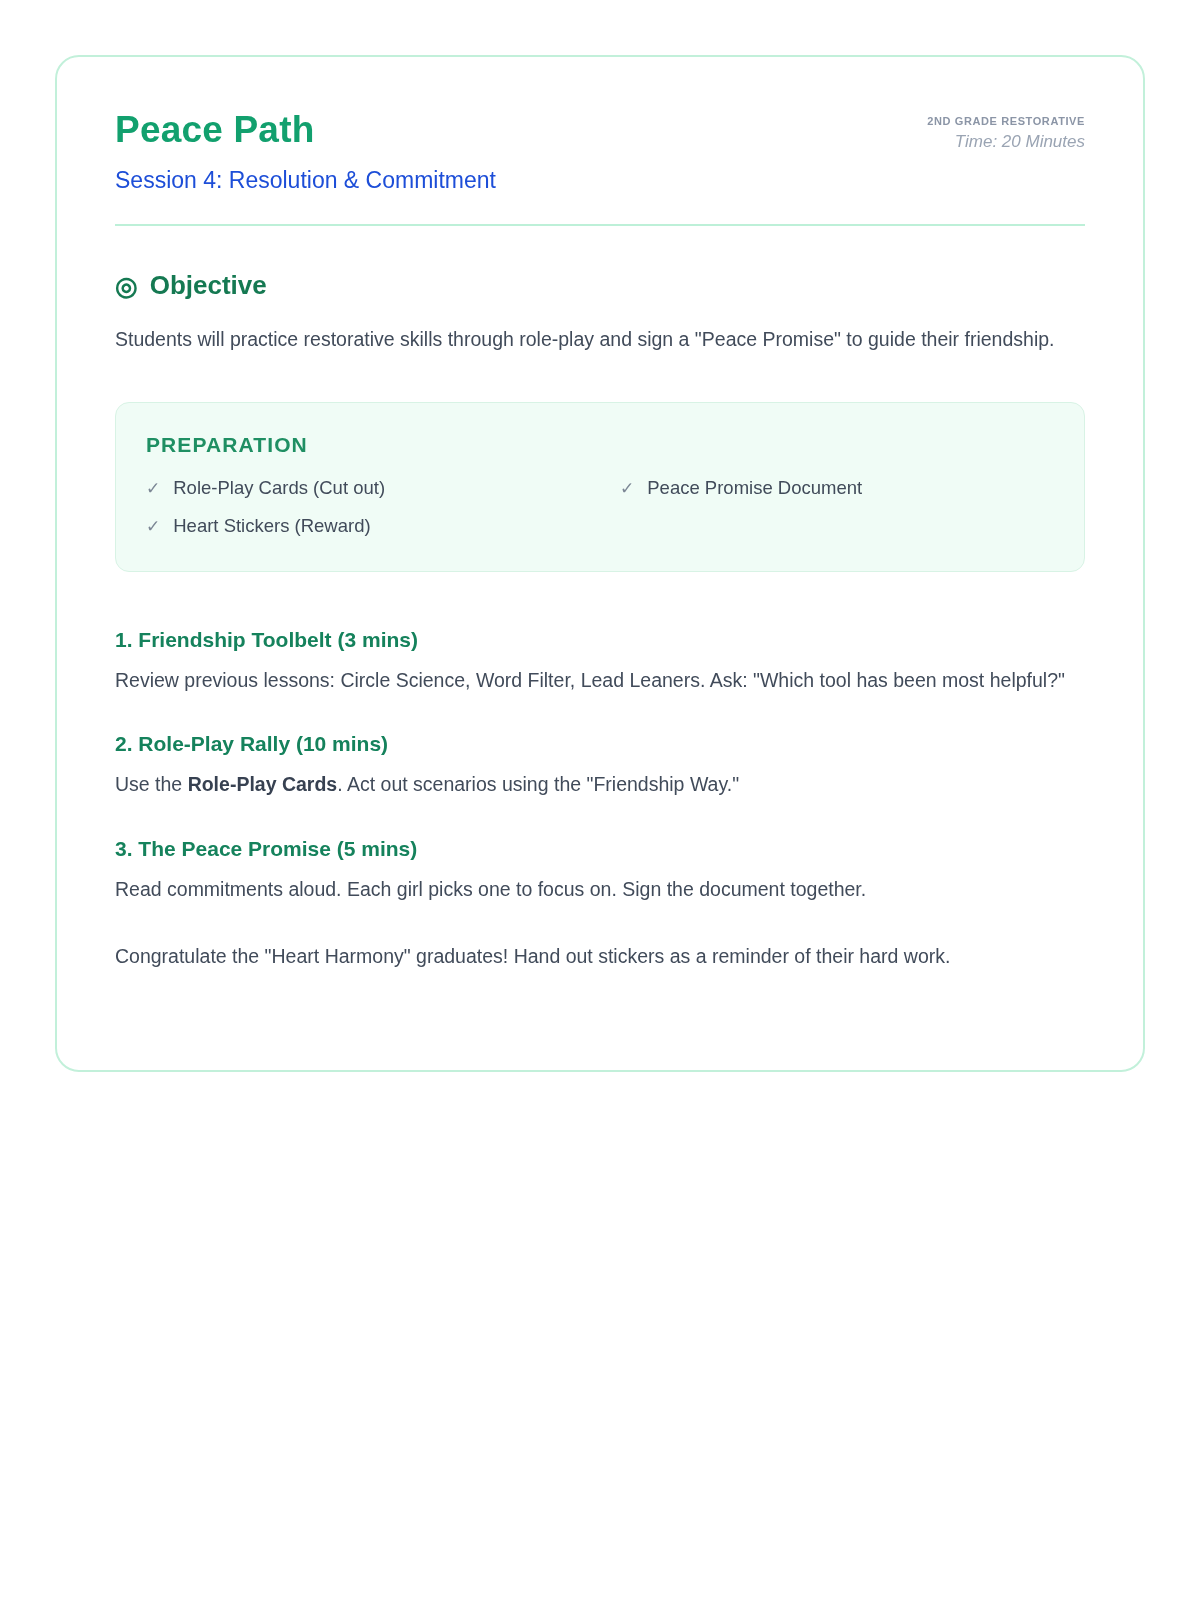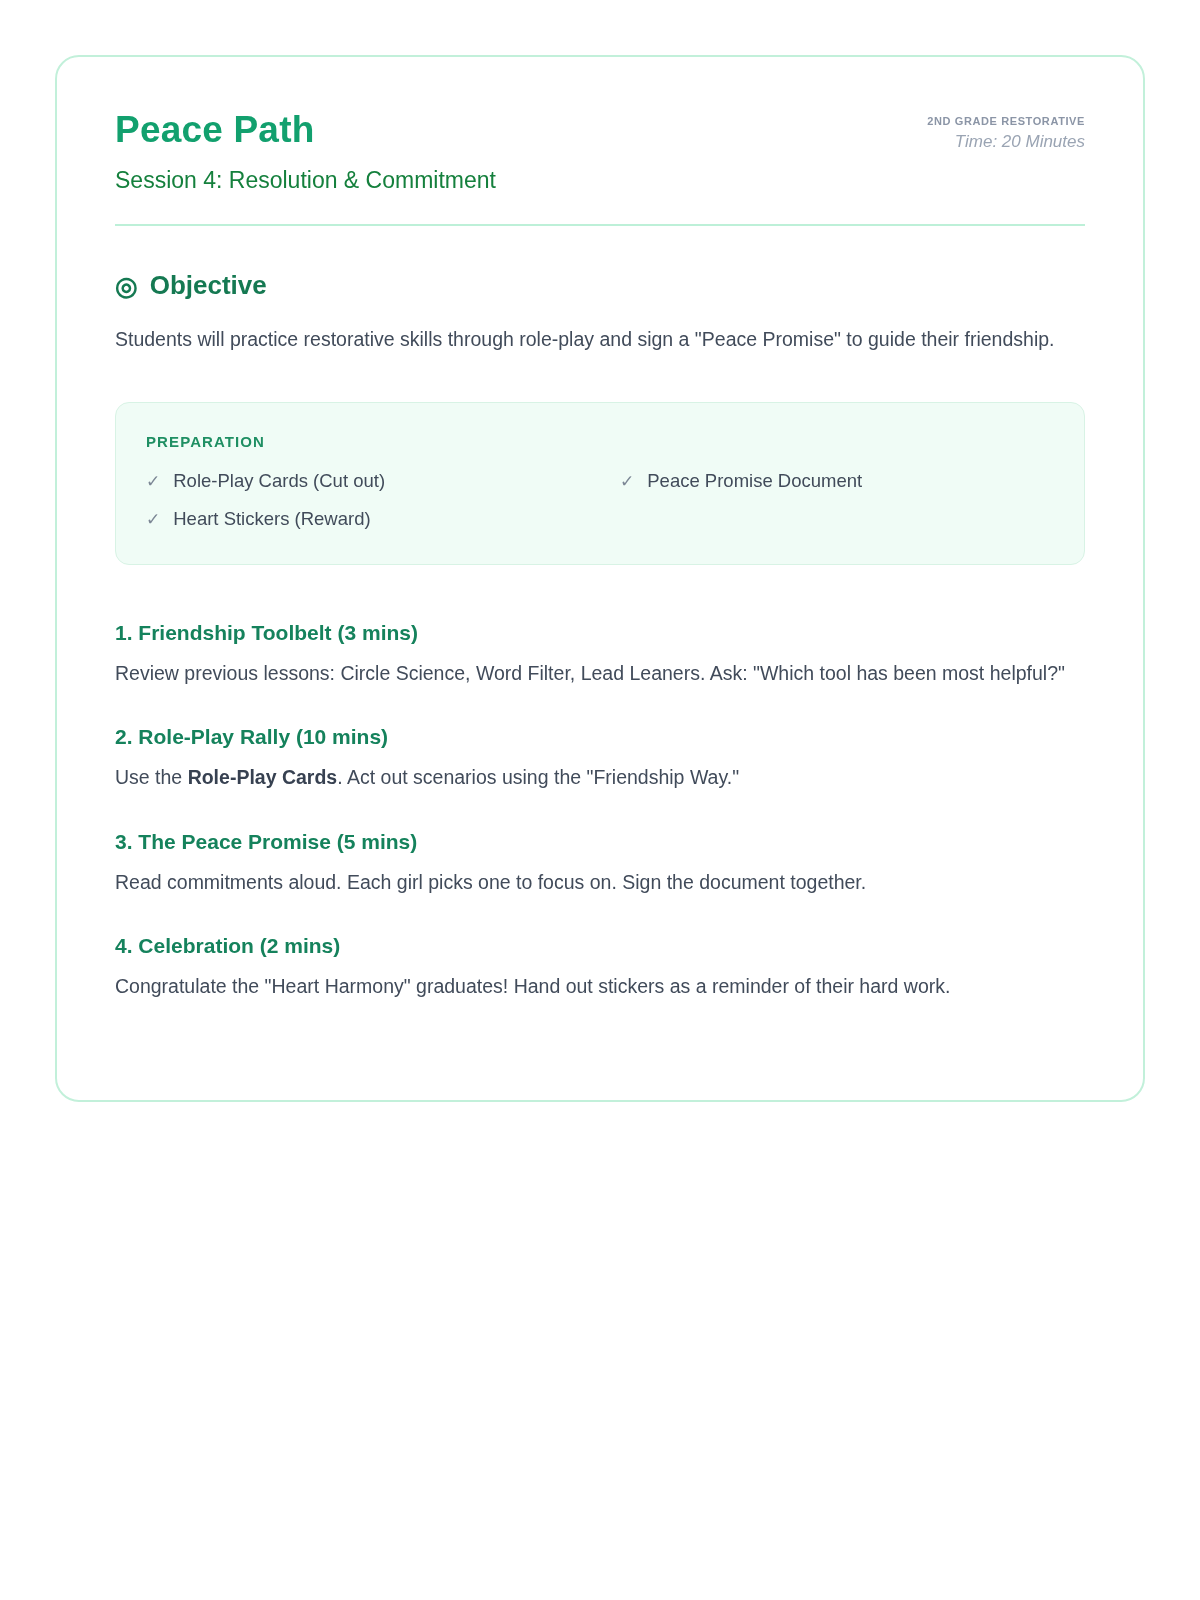--- a/index.html
+++ b/index.html
@@ -24,21 +24,21 @@
     align-items: flex-start;
   }
   .page-title {
     font-size: 37px;
     font-weight: 800;
     color: #12a06e;
     letter-spacing: 0.2px;
   }
   .page-subtitle {
     font-size: 23px;
-    color: #15803d;
+    color: #1d4ed8;
     margin-top: 16px;
     font-weight: 500;
   }
   .meta {
     text-align: right;
     padding-top: 6px;
   }
   .meta-line1 {
     font-size: 11px;
     font-weight: 700;
@@ -79,21 +79,21 @@
   }
 
   .prep-box {
     background: #f0fcf6;
     border: 1px solid #d8f3e5;
     border-radius: 14px;
     padding: 30px 30px 18px 30px;
     margin: 46px 0 56px 0;
   }
   .prep-heading {
-    font-size: 15px;
+    font-size: 21px;
     font-weight: 700;
     color: #1f8f63;
     letter-spacing: 1.1px;
     margin-bottom: 20px;
   }
   .prep-list {
     display: grid;
     grid-template-columns: 1fr 1fr;
     grid-template-rows: repeat(2, auto);
     grid-auto-flow: column;
@@ -179,17 +179,16 @@
     <div class="step-title">2. Role-Play Rally (10 mins)</div>
     <p class="step-body"><span>Use the </span><b>Role-Play Cards</b><span>. Act out scenarios using the "Friendship Way."</span></p>
   </div>
 
   <div class="step">
     <div class="step-title">3. The Peace Promise (5 mins)</div>
     <p class="step-body">Read commitments aloud. Each girl picks one to focus on. Sign the document together.</p>
   </div>
 
   <div class="step">
-    <div class="step-title">4. Celebration (2 mins)</div>
     <p class="step-body">Congratulate the "Heart Harmony" graduates! Hand out stickers as a reminder of their hard work.</p>
   </div>
 
 </div>
 
 </body></html>

